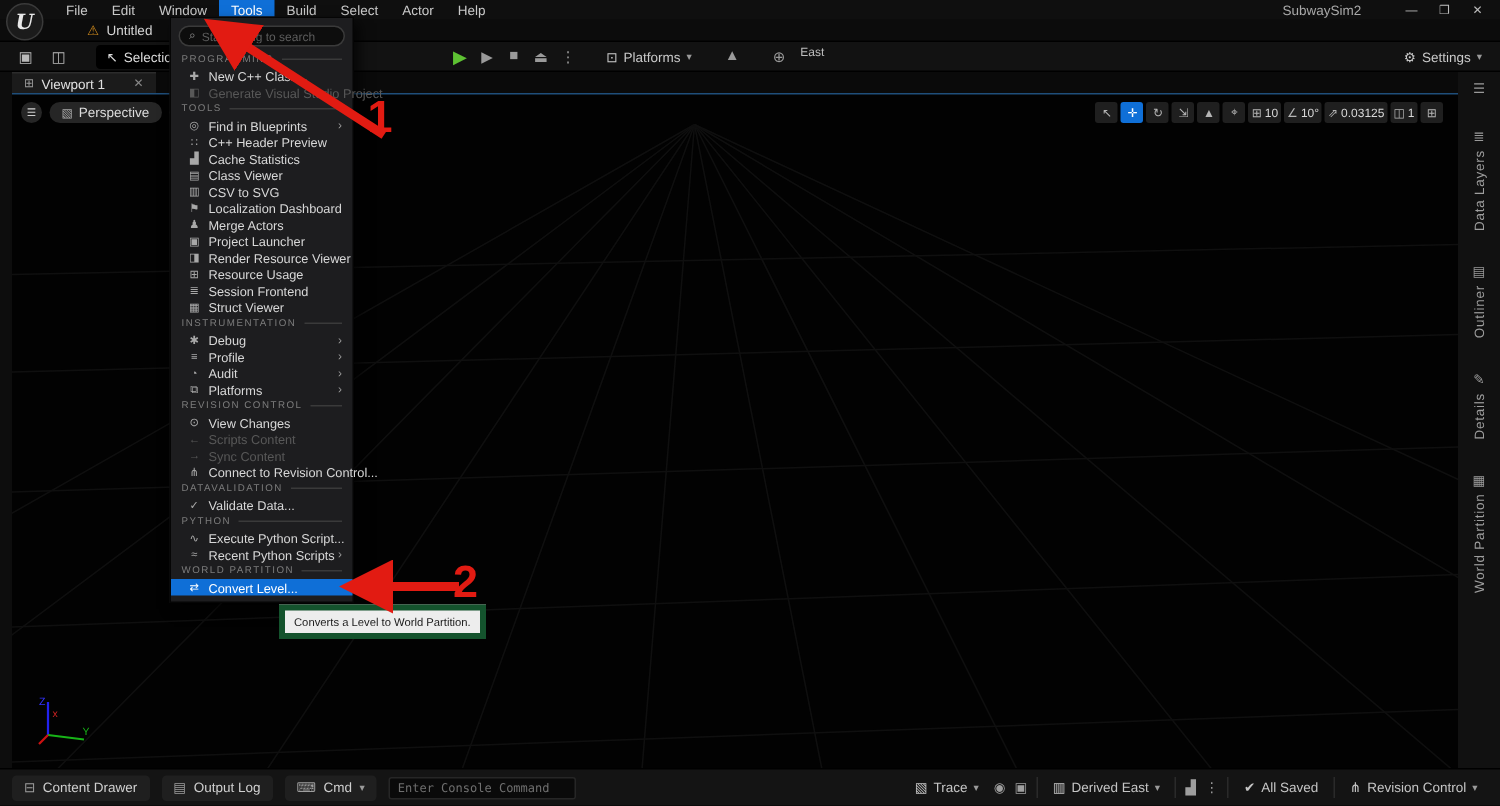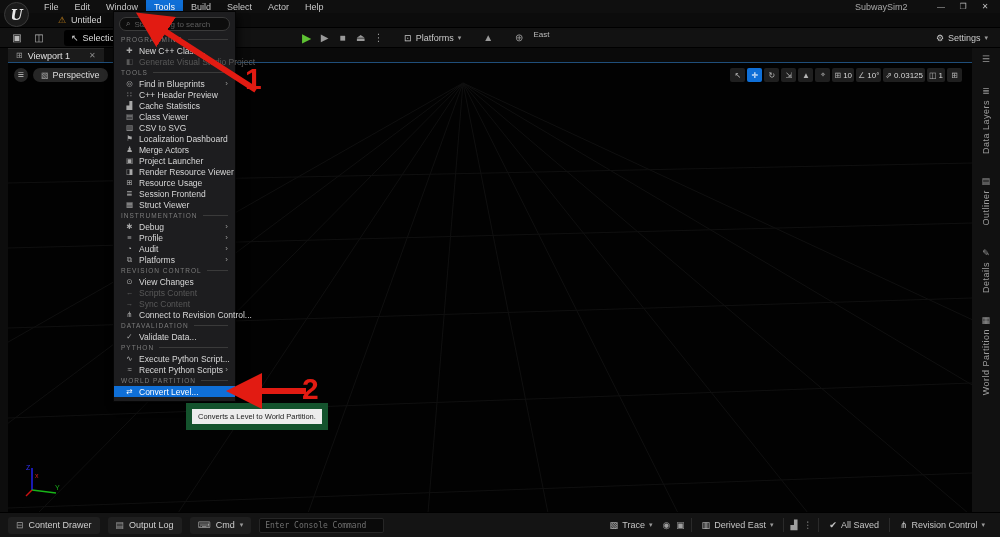--- a/index.html
+++ b/index.html
@@ -89,21 +89,21 @@
   .mhead .hr { flex:1; height:1px; background:#3a3a3a; }
   .mi { height:11px; display:flex; align-items:center; padding:0 7px 0 9px; cursor:default; }
   .mi .mico { width:13px; font-size:7.5px; color:#a8a8a8; text-align:center; flex:none; }
   .mi .mlabel { font-size:8.5px; color:#d8d8d8; white-space:nowrap; margin-left:3px; }
   .mi .sub { margin-left:auto; color:#9a9a9a; font-size:8px; }
   .mi.disabled .mlabel, .mi.disabled .mico { color:#585858; }
   .mi.highlighted { background:#0f6fd7; }
   .mi.highlighted .mlabel, .mi.highlighted .mico { color:#fff; }
 
   
-  .tooltip { position:absolute; left:186px; top:403px; background:#ededed; border:6px solid #14532d; color:#1a1a1a;
+  .tooltip { position:absolute; left:186px; top:403px; background:#ededed; border:4px solid #14532d; color:#1a1a1a;
     font-size:7.5px; padding:3px 6px; white-space:nowrap; z-index:60; }
 
   
   .overlay { position:absolute; left:0; top:0; width:1000px; height:537px; pointer-events:none; z-index:100; }
   .annum { position:absolute; color:#e21b12; font-weight:bold; font-size:30px; z-index:101; pointer-events:none;
     font-family:"Liberation Sans", sans-serif; }
   .annum.n1 { left:245px; top:62px; }
   .annum.n2 { left:302px; top:372px; }
 </style>
 </head>

